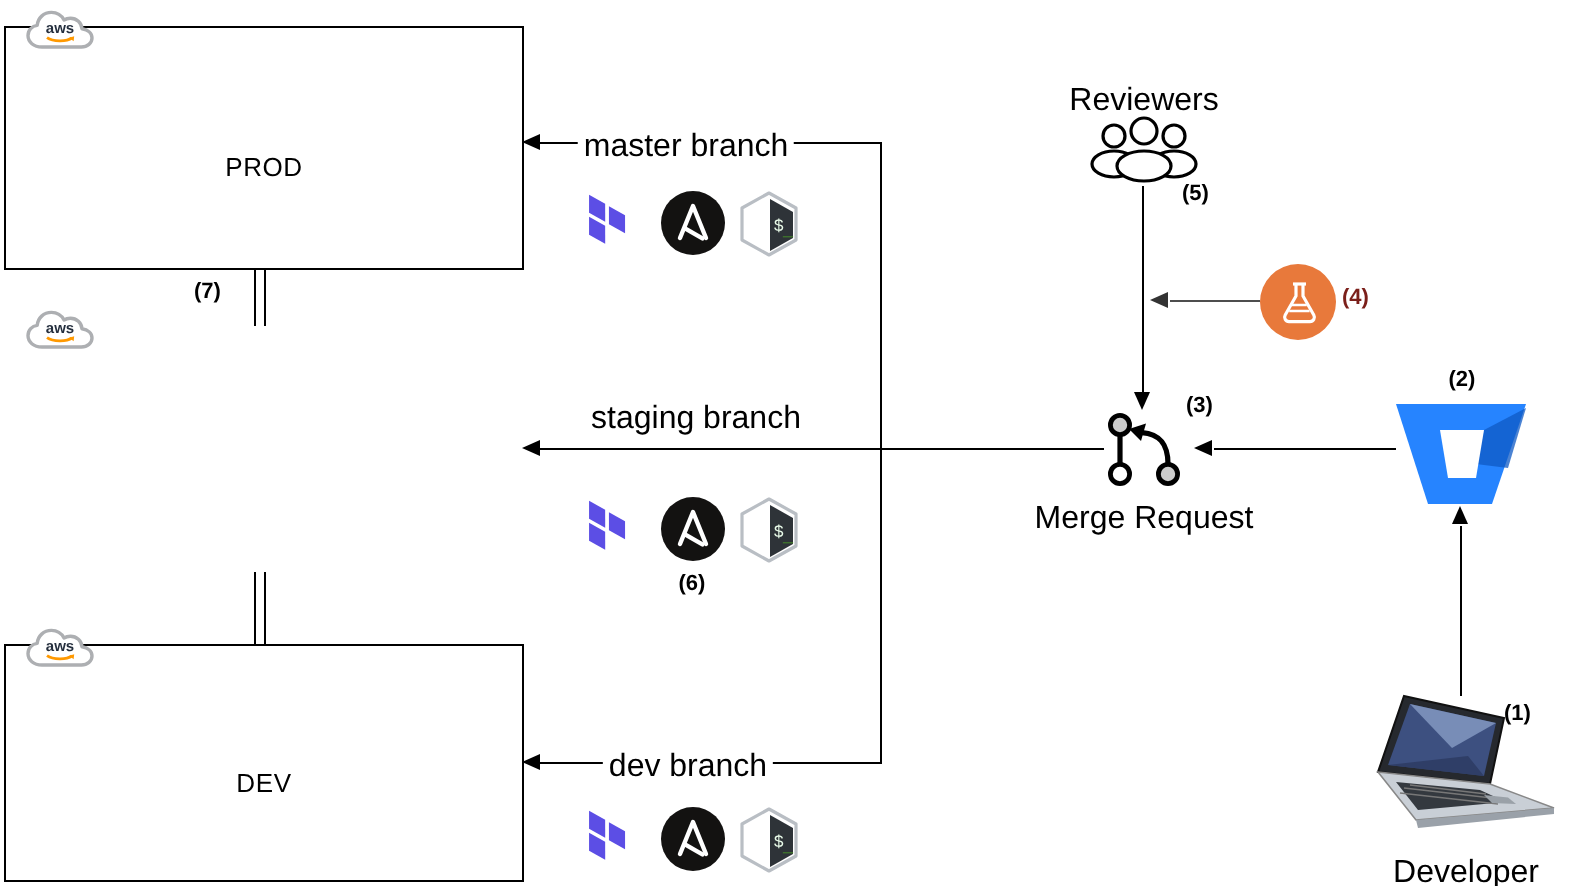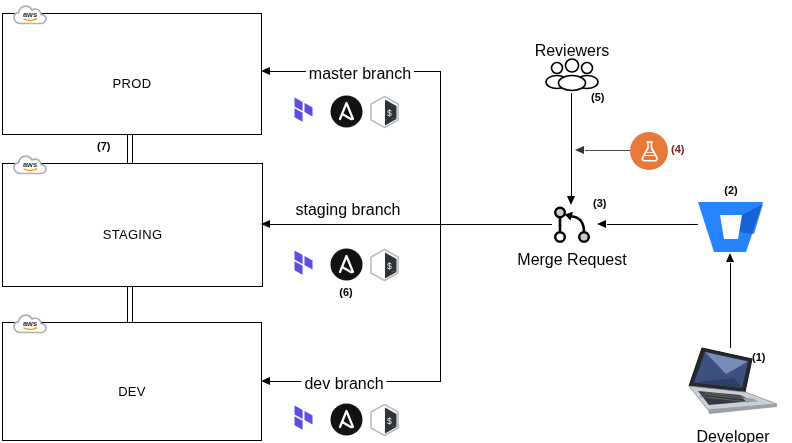--- a/index.html
+++ b/index.html
@@ -33,23 +33,20 @@
   svg text{font-family:"Liberation Sans",sans-serif;}
 </style>
 </head>
 <body>
 
 <div id="canvas">
 
   <div class="envbox" style="left:2px;top:13px;width:258px;height:120px;">
     <span class="envlabel">PROD</span>
   </div>
-  <div class="envbox" style="left:2px;top:163px;width:259px;height:122px;">
-    <span class="envlabel">STAGING</span>
-  </div>
   <div class="envbox" style="left:2px;top:322px;width:258px;height:117px;">
     <span class="envlabel">DEV</span>
   </div>
 
   <svg style="left:12px;top:2px;" width="36" height="26" viewBox="0 0 36 26">
     <path d="M9 21.5 C4.8 21.5 2 19 2 15.8 C2 13 4 11 6.6 10.7 C6.9 7 9.9 4.2 13.7 4.2 C16.4 4.2 18.8 5.7 20 8 C20.9 7.4 22 7.1 23.2 7.1 C26.3 7.1 28.8 9.4 29 12.4 C32 12.8 34 14.6 34 17 C34 19.5 31.7 21.5 28.7 21.5 Z" fill="#fff" stroke="#ADAFB2" stroke-width="1.7" stroke-linejoin="round"></path>
     <text x="18" y="14.5" font-size="7.5" font-weight="bold" fill="#252F3E" text-anchor="middle">aws</text>
     <path d="M11.5 16.8 C14.5 18.9 21.3 18.9 24 17" stroke="#FF9900" fill="none" stroke-width="1.4"></path>
     <path d="M24.8 18.6 L25.1 16.1 L22.7 16.9 Z" fill="#FF9900"></path>
   </svg>
@@ -67,21 +64,21 @@
   </svg>
 
   <div class="dline" style="left:127px;top:134px;height:29px;"></div>
   <div class="dline" style="left:127px;top:286px;height:36px;"></div>
   <span class="num" style="left:97px;top:140px;">(7)</span>
 
   <div class="vline" style="left:440px;top:71px;height:311px;"></div>
 
   <div class="hline" style="left:270px;top:71px;width:171px;"></div>
   <div class="arrow-left" style="left:261px;top:67px;"></div>
-  <span class="lbl center onL" style="left:360px;top:65px;">master branch</span>
+  <span class="lbl center onL" style="left:343px;top:65px;">master branch</span>
 
   <div class="hline" style="left:270px;top:224px;width:282px;"></div>
   <div class="arrow-left" style="left:261px;top:220px;"></div>
   <span class="lbl center onL" style="left:348px;top:201px;">staging branch</span>
 
   <div class="hline" style="left:270px;top:381px;width:171px;"></div>
   <div class="arrow-left" style="left:261px;top:377px;"></div>
   <span class="lbl center onL" style="left:344px;top:375px;">dev branch</span>
 
   <svg style="left:292px;top:96px;" width="24" height="27" viewBox="0 0 100 114">

